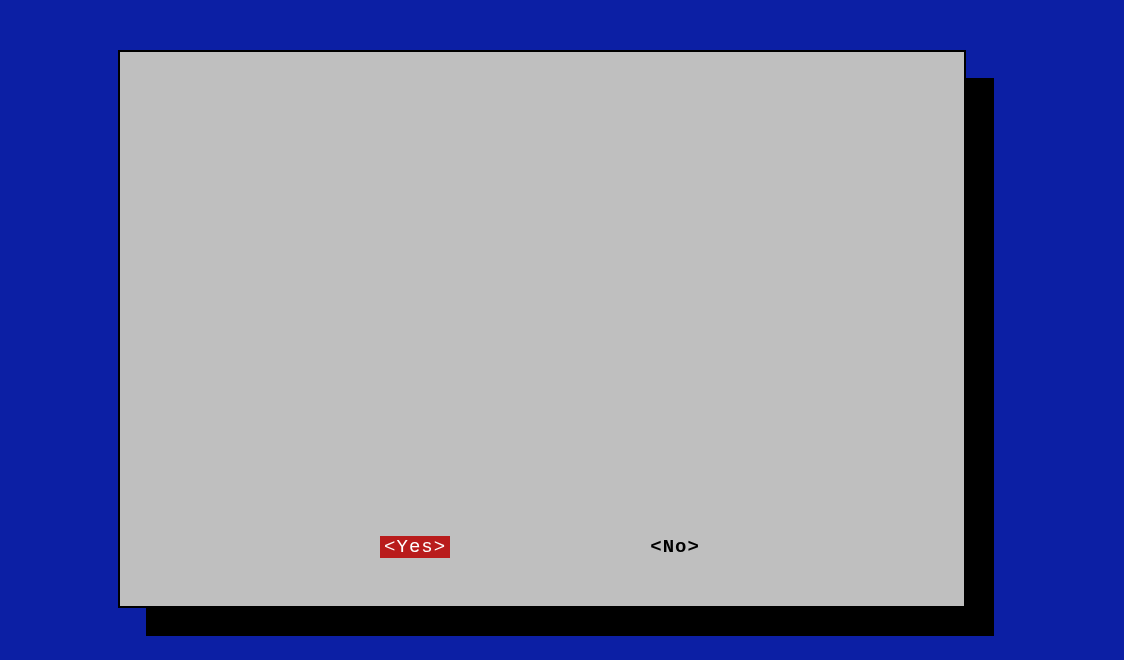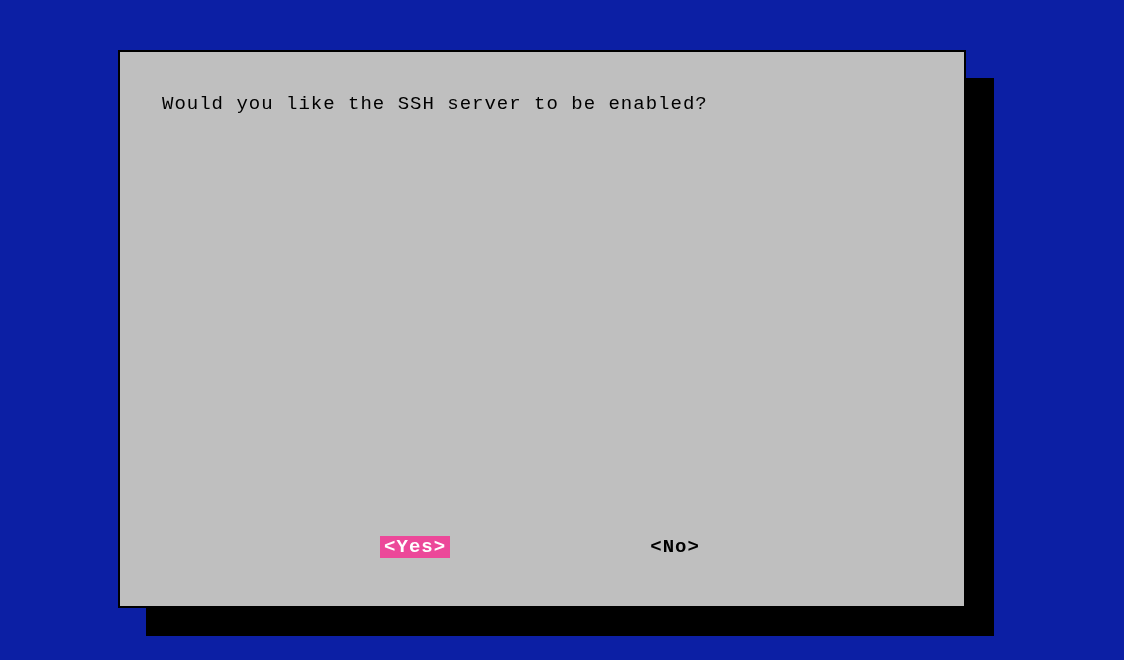--- a/index.html
+++ b/index.html
@@ -57,30 +57,29 @@
       font-size: inherit;
       border: none;
       background: transparent;
       color: #000000;
       letter-spacing: 1px;
       padding: 0 4px;
       cursor: pointer;
       font-weight: bold;
     }
     .dialog-btn.selected {
-      background: #ec4899;
+      background: #b91c1c;
       color: #ffffff;
-      font-weight: bold;
+      font-weight: normal;
     }
   </style>
 </head>
 <body>
 
 <div class="dialog-shadow"></div>
 
 <div class="dialog-box">
-  <div class="dialog-prompt">Would you like the SSH server to be enabled?</div>
   <div class="dialog-spacer"></div>
   <div class="dialog-buttons">
     <button class="dialog-btn selected">&lt;Yes&gt;</button>
     <button class="dialog-btn">&lt;No&gt;</button>
   </div>
 </div>
 
 </body></html>

